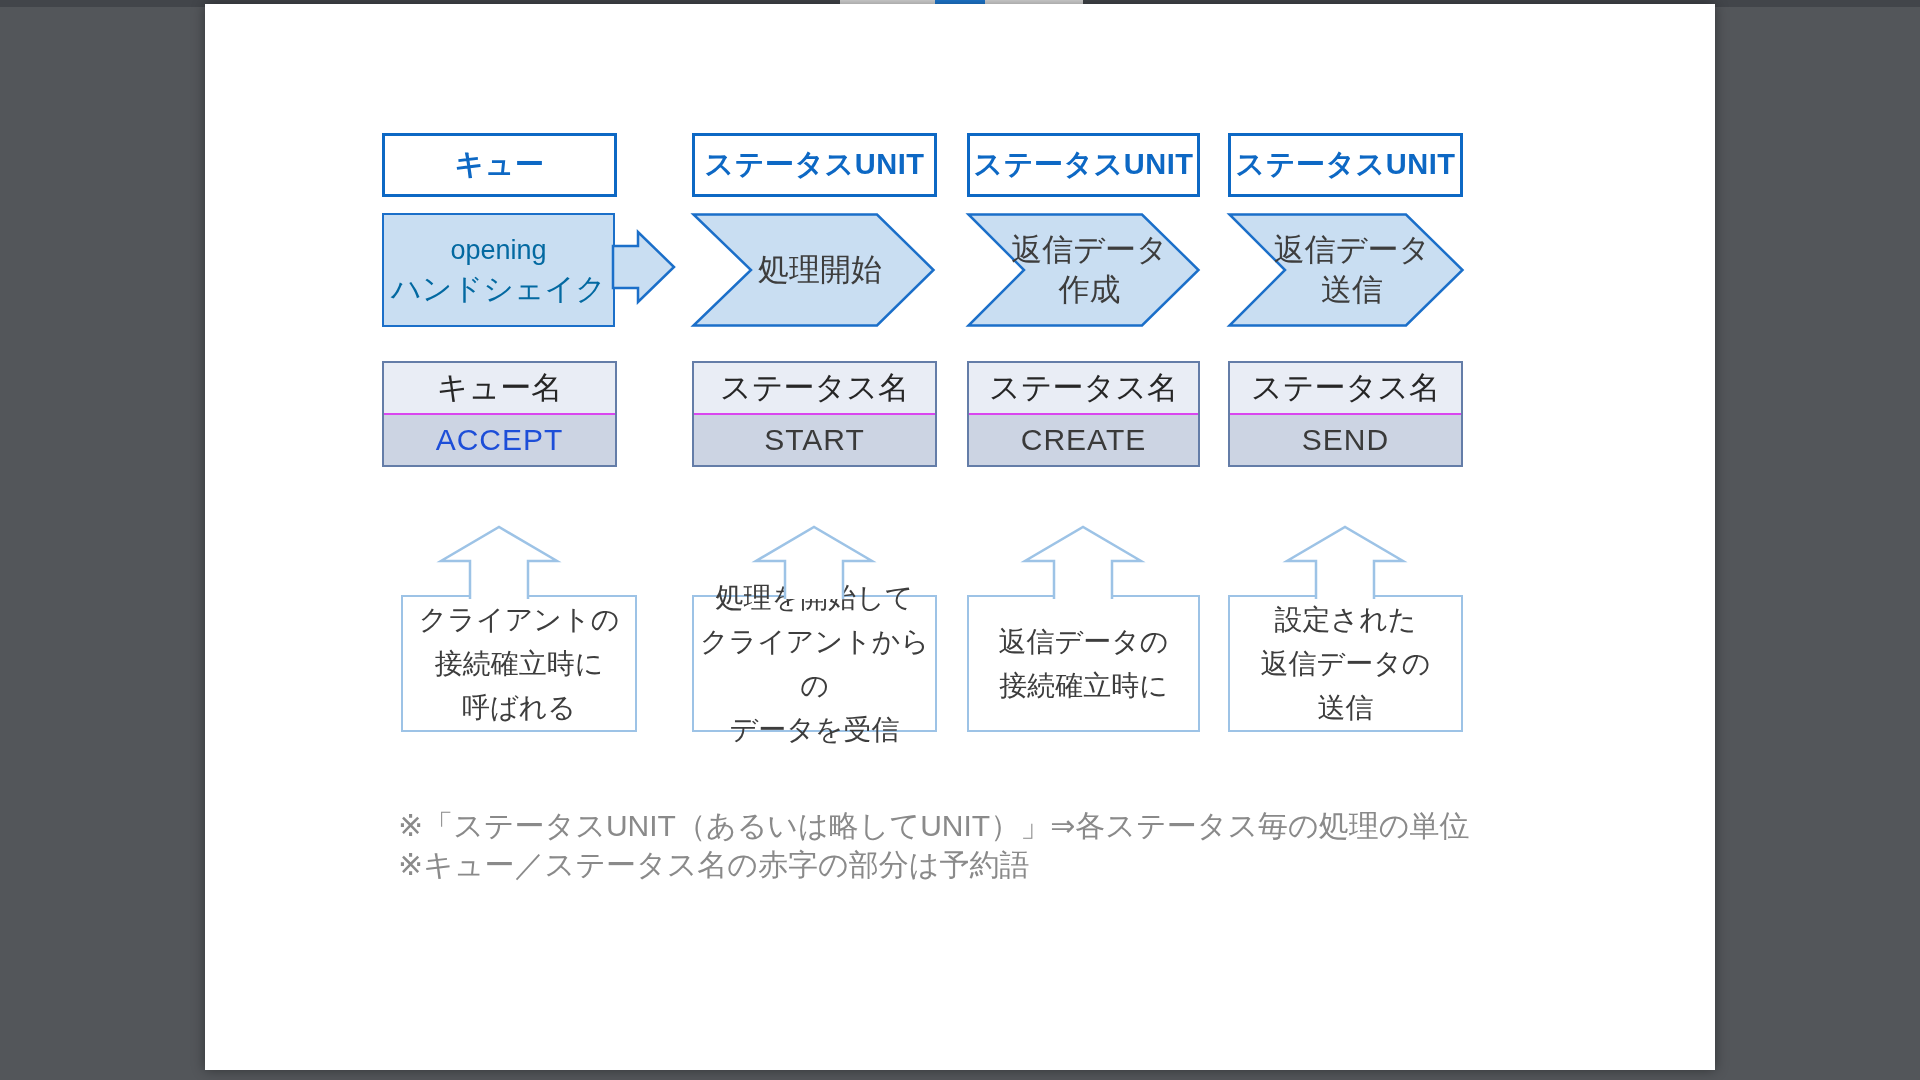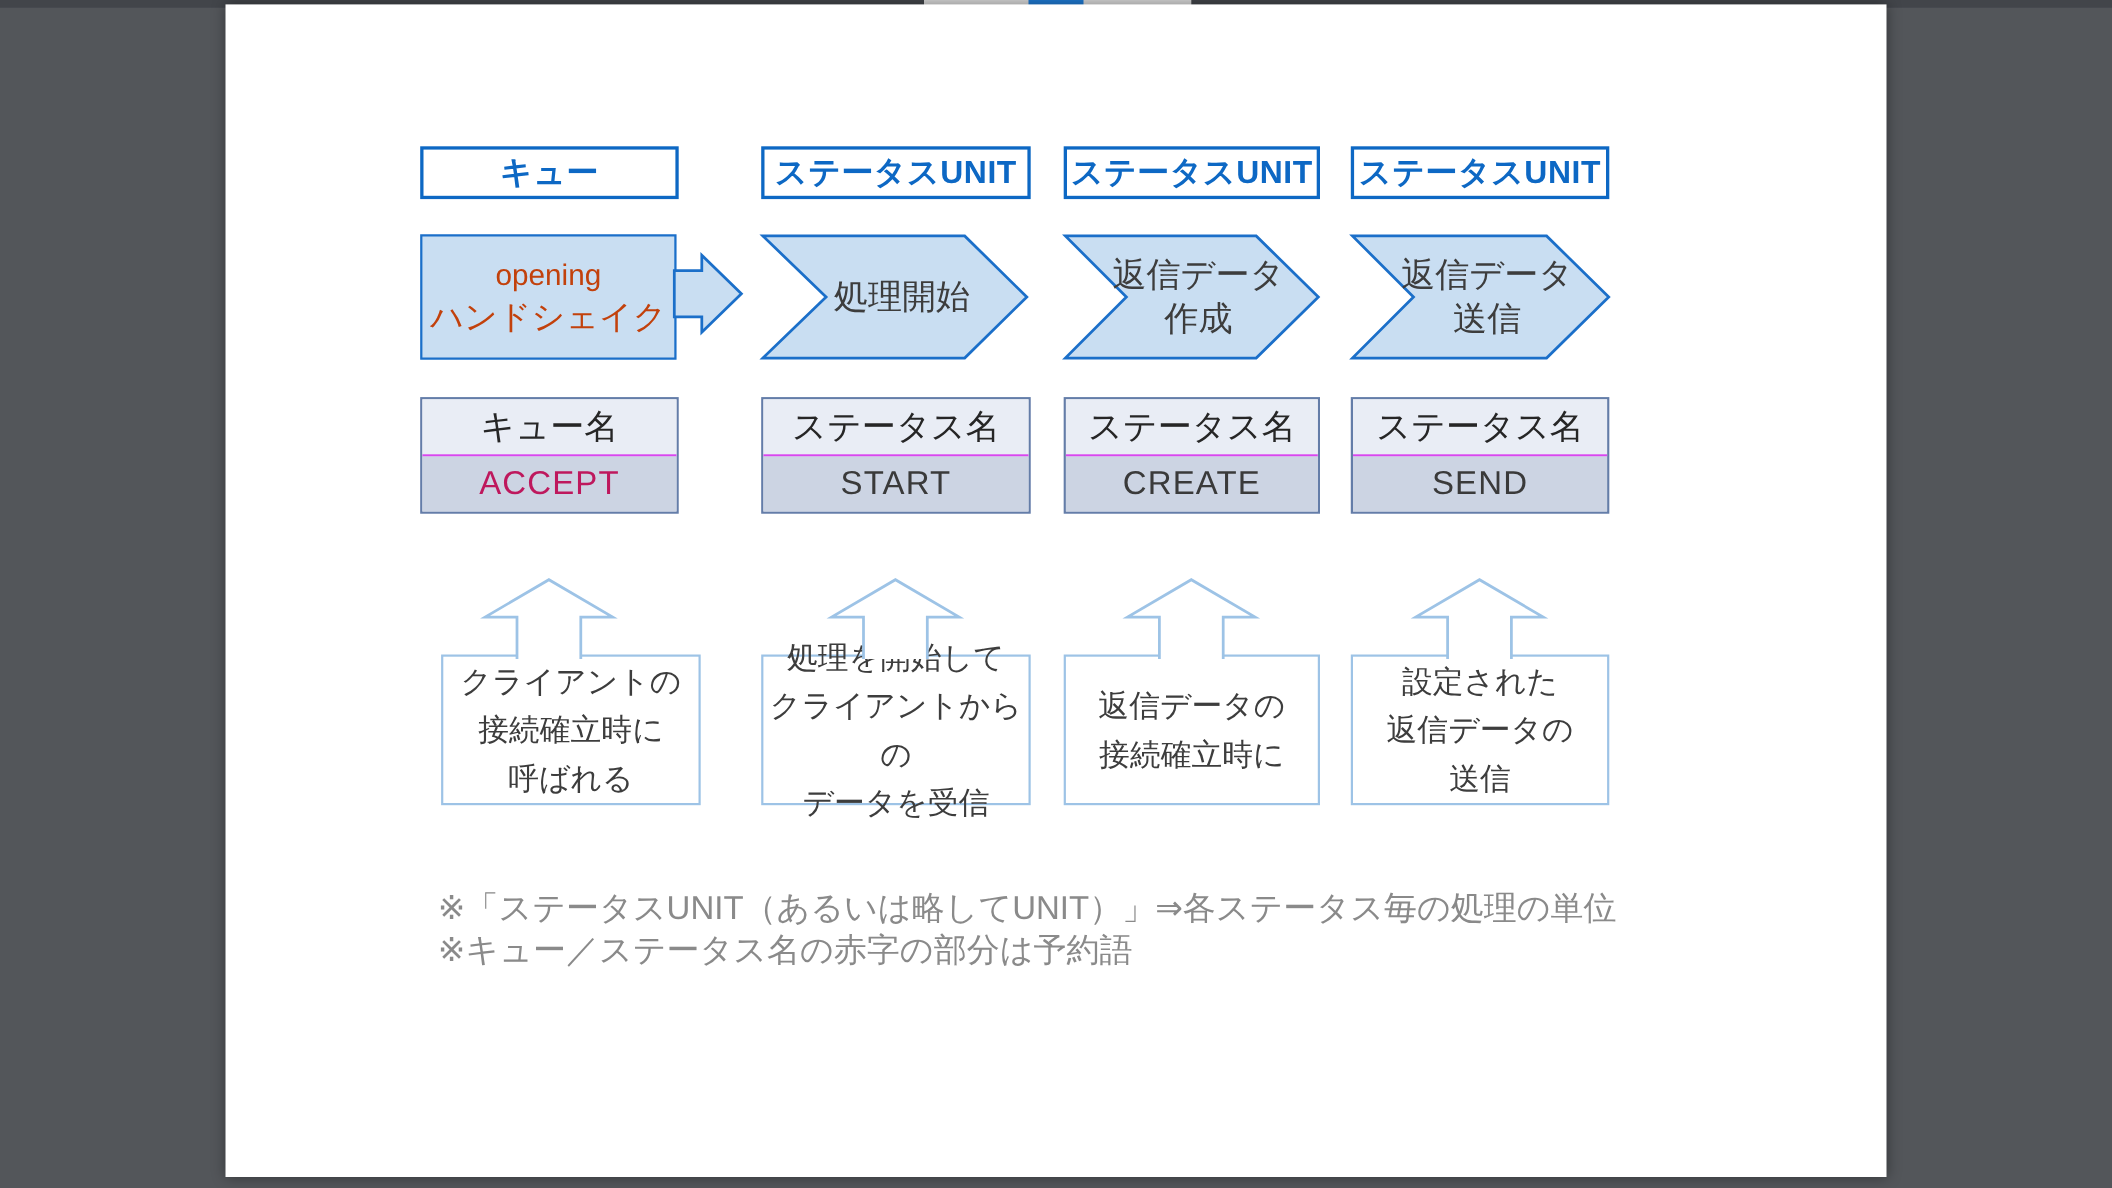--- a/index.html
+++ b/index.html
@@ -18,33 +18,33 @@
   
   .slide{
     position:absolute;left:205px;top:4px;width:1510px;height:1066px;
     background:#ffffff;box-shadow:0 0 12px rgba(0,0,0,0.40);
   }
 
   .abs{position:absolute;}
 
   
   .col-header{
-    position:absolute;top:133px;height:48px;
+    position:absolute;top:133px;height:64px;
     background:#fff;border:3px solid #0d68c4;box-sizing:border-box;
     color:#0d68c4;font-size:29px;font-weight:600;
     display:flex;align-items:center;justify-content:center;
     letter-spacing:0.5px;
   }
 
   
   .shape-rect{
     position:absolute;left:382px;top:213px;width:233px;height:114px;
     background:#c9def2;border:2.5px solid #1b6fc9;box-sizing:border-box;
     display:flex;flex-direction:column;align-items:center;justify-content:center;
-    color:#c2410c;text-align:center;
+    color:#0369a1;text-align:center;
   }
   .shape-rect .l1{font-size:27px;line-height:38px;}
   .shape-rect .l2{font-size:30px;line-height:40px;}
 
   .chev-svg{position:absolute;top:213px;overflow:visible;}
   .chev-text{
     position:absolute;top:213px;height:114px;
     display:flex;flex-direction:column;align-items:center;justify-content:center;
     color:#3d3d3d;font-size:31px;line-height:40px;font-weight:500;
     text-align:center;padding-left:12px;box-sizing:border-box;
@@ -127,21 +127,21 @@
   <div class="chev-text" style="left:1228px;width:236px;">
     <span>返信データ</span>
     <span>送信</span>
   </div>
 
   <div class="dtable" style="left:382px;width:235px;">
     <div class="trow head">
       <span>キュー名</span>
     </div>
     <div class="trow val">
-      <span style="color: #be185d;">ACCEPT</span>
+      <span style="color: #1d4ed8;">ACCEPT</span>
     </div>
   </div>
   <div class="dtable" style="left:692px;width:245px;">
     <div class="trow head">
       <span>ステータス名</span>
     </div>
     <div class="trow val">
       <span style="color: rgb(58, 58, 58);">START</span>
     </div>
   </div>

